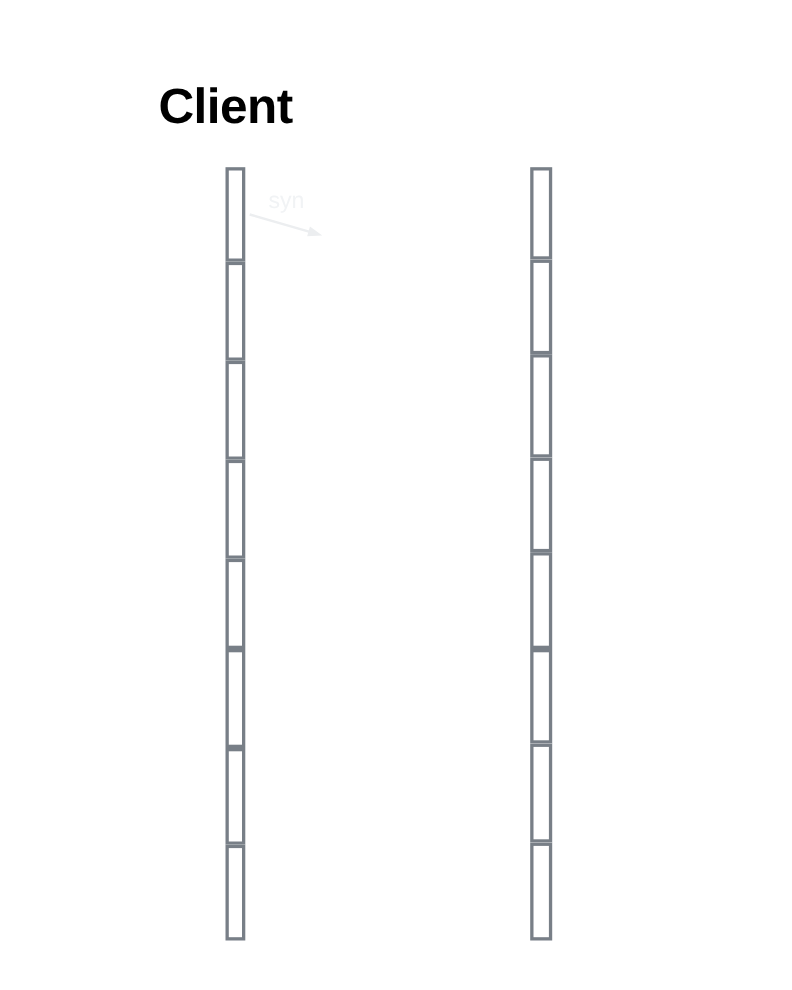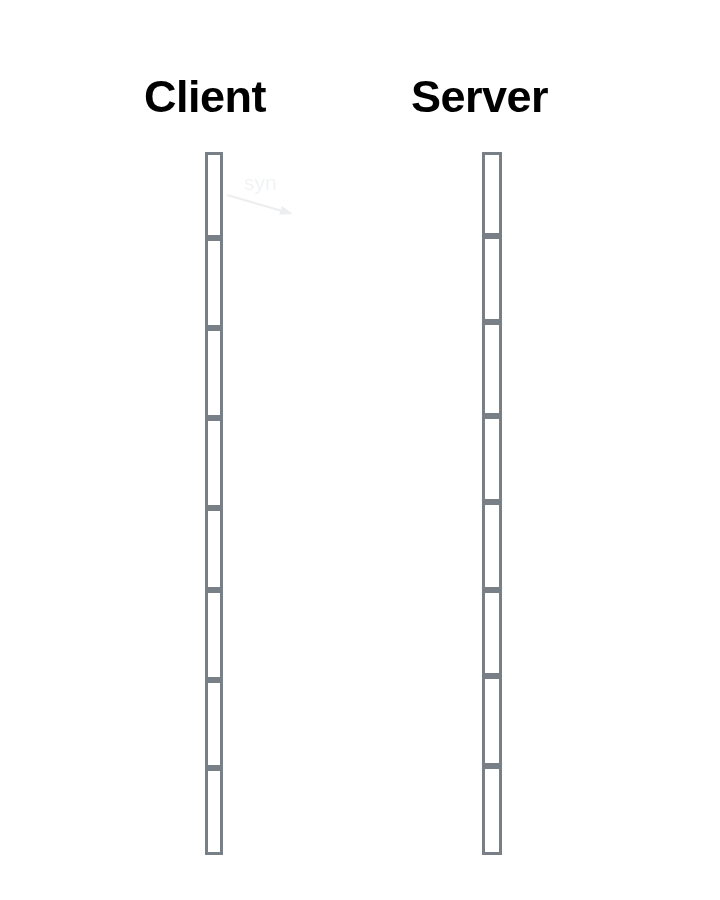--- a/index.html
+++ b/index.html
@@ -68,21 +68,20 @@
   }
   #label-syn { left: 232px; top: 172px; }
 </style>
 </head>
 <body>
 
 <div id="diagram-canvas">
 
   <div class="lane-title" id="title-client">Client</div>
 
-  <div class="lane-title" id="title-server">Server</div>
 
   <div class="lifeline" id="lifeline-client">
       <div class="segment" style="left: 193px; top: 152px; width: 18px; height: 86px; border-color: rgb(120, 127, 135); background: rgb(255, 255, 255);"></div>
       <div class="segment" style="left: 193px; top: 238px; width: 18px; height: 90px; border-color: rgb(120, 127, 135); background: rgb(255, 255, 255);"></div>
       <div class="segment" style="left: 193px; top: 328px; width: 18px; height: 90px; border-color: rgb(120, 127, 135); background: rgb(255, 255, 255);"></div>
       <div class="segment" style="left: 193px; top: 418px; width: 18px; height: 90px; border-color: rgb(120, 127, 135); background: rgb(255, 255, 255);"></div>
       <div class="segment" style="left: 193px; top: 508px; width: 18px; height: 82px; border-color: rgb(120, 127, 135); background: rgb(255, 255, 255);"></div>
       <div class="segment" style="left: 193px; top: 590px; width: 18px; height: 90px; border-color: rgb(120, 127, 135); background: rgb(255, 255, 255);"></div>
       <div class="segment" style="left: 193px; top: 680px; width: 18px; height: 88px; border-color: rgb(120, 127, 135); background: rgb(255, 255, 255);"></div>
       <div class="segment" style="left: 193px; top: 768px; width: 18px; height: 87px; border-color: rgb(120, 127, 135); background: rgb(255, 255, 255);"></div>

